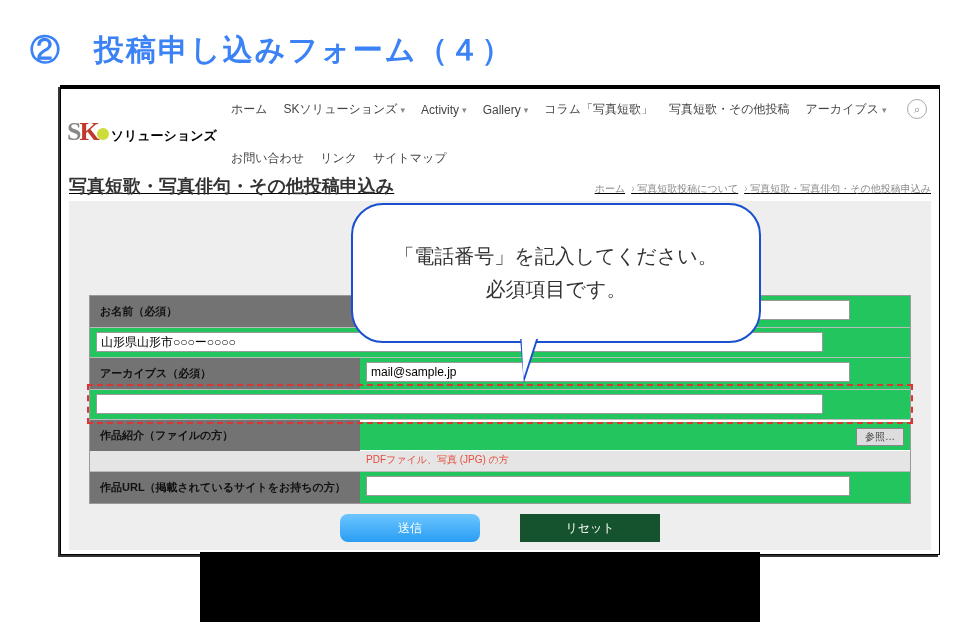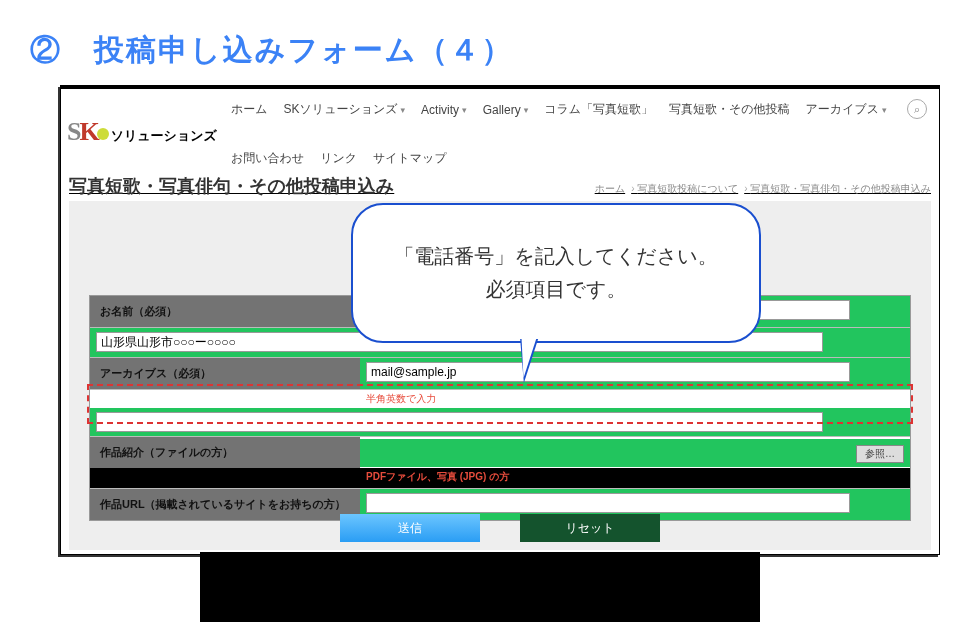--- a/index.html
+++ b/index.html
@@ -65,21 +65,21 @@
     }
     .balloon::before{
       content:""; position:absolute; left:162px; bottom:-37px;
       width:0;height:0;border-left:15px solid transparent;border-right:0 solid transparent;
       border-top:40px solid #fff;
       transform:skewX(-18deg); z-index:2;
     }
 
     .buttons { position:absolute; left:0; right:0; bottom:12px; display:flex; justify-content:center; gap:40px;}
     .btn { width:140px; height:28px; display:flex; align-items:center; justify-content:center; color:#fff; font-size:12px; cursor:pointer;}
-    .btn-submit { background:linear-gradient(#6cc6ff,#2a9df4);}
+    .btn-submit { background:linear-gradient(#6cc6ff,#2a9df4);border-radius:8px;}
     .btn-reset  { background:#14532d;}
 
     
     .blackpad { position:absolute; left:200px; top:552px; width:560px; height:70px; background:#000;}
     
     .browser .content { position:absolute; inset:0; }
   </style>
 </head>
 <body>
 
@@ -152,31 +152,28 @@
         <div class="val"><input type="text" style=""></div>
       </div>
       <div class="row">
         <div class="val"><input type="text" value="山形県山形市○○○ー○○○○" style=""></div>
       </div>
       <div class="row">
         <div class="lab">アーカイブス（必須）</div>
         <div class="val"><input type="text" value="mail@sample.jp" style=""></div>
       </div>
       <div class="row" style="flex-wrap:wrap;">
-        <div style="width:100%;padding:2px 6px 0 276px;background:#fff;">
-            <span class="hint">半角英数で入力</span>
-          </div>
         <div class="val"><input type="text" style=""></div>
       </div>
       <div class="row" style="flex-wrap:wrap;align-items:center;">
         <div class="lab">作品紹介（ファイルの方）</div>
         <div class="val">
           <span class="filebtn">参照…</span>
         </div>
-        <div style="width:100%;padding:2px 6px 2px 276px;background:#000000;font-weight:bold;">
+        <div style="width:100%;padding:2px 6px 2px 276px;background:#e5e5e5;">
             <span class="hint">PDFファイル、写真 (JPG) の方</span>
           </div>
       </div>
       <div class="row">
         <div class="lab">作品URL（掲載されているサイトをお持ちの方）</div>
         <div class="val"><input type="text" style=""></div>
       </div>
     </div>
 
     <div class="highlight"></div>

